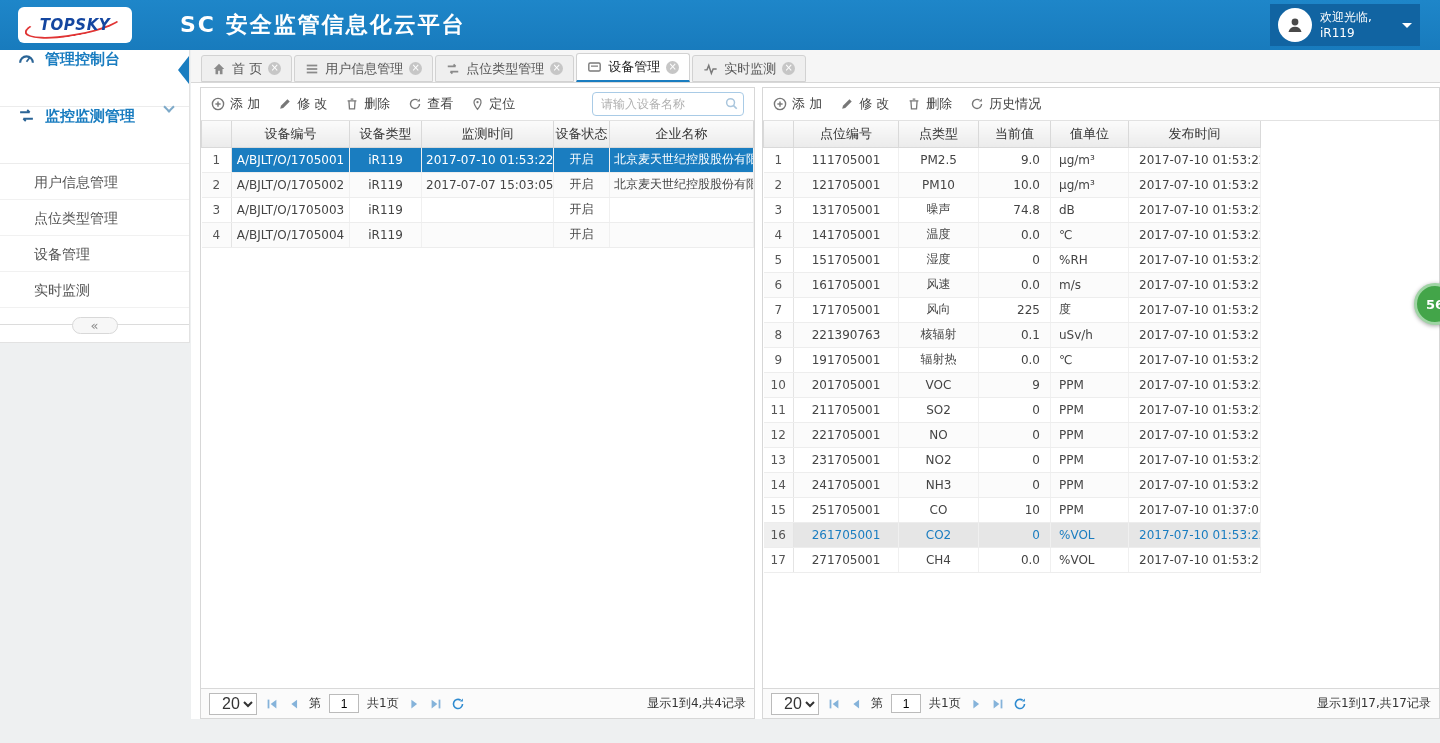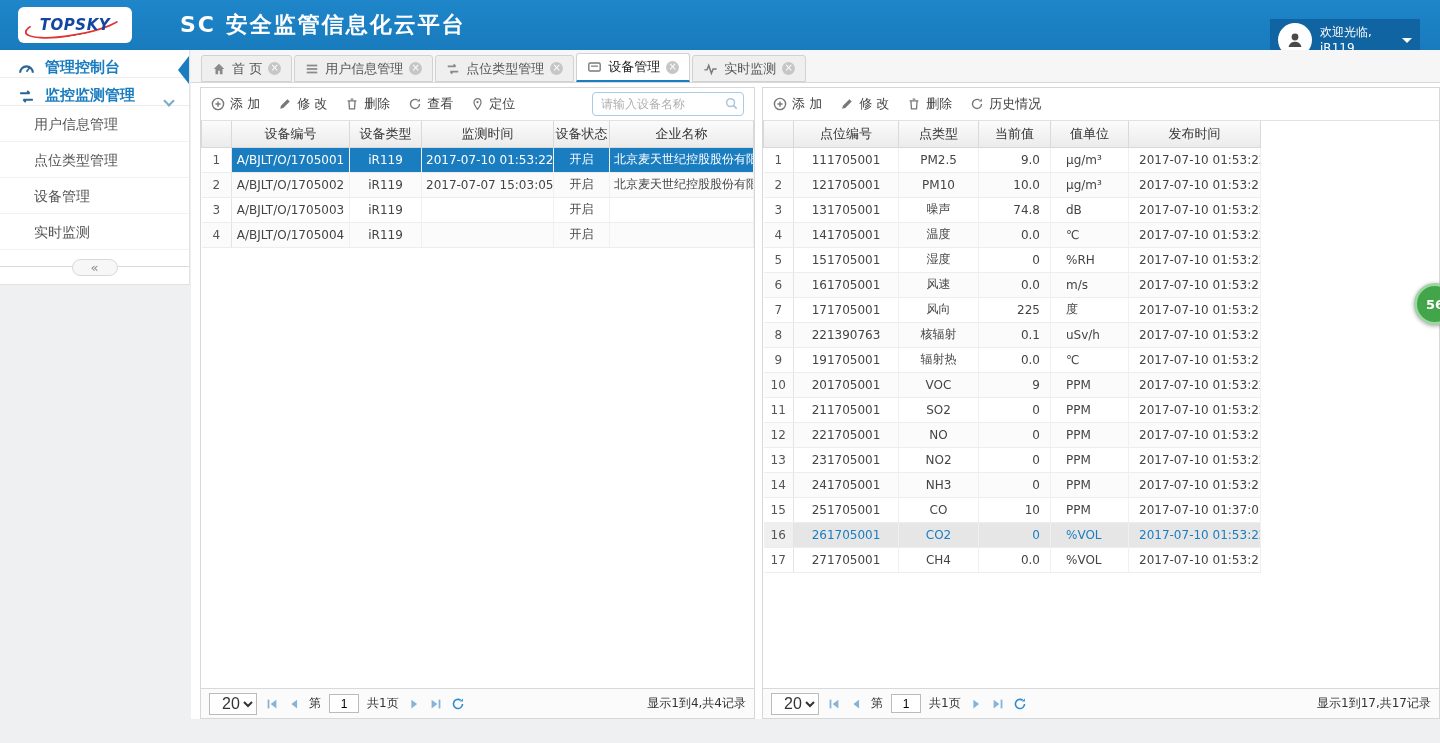--- a/index.html
+++ b/index.html
@@ -6,28 +6,28 @@
   html,body { width:1440px; height:743px; overflow:hidden; }
   body { font-family:"DejaVu Sans","Liberation Sans",sans-serif; background:#eef0f1; }
   .app { position:relative; width:1440px; height:743px; }
 
   
   .topbar { position:absolute; top:0; left:0; right:0; height:50px; background:linear-gradient(#1e86c9,#187bbd); display:flex; align-items:center; }
   .logo-box { width:114px; height:36px; background:#fff; border-radius:6px; margin-left:18px; position:relative; display:flex; align-items:center; justify-content:center; overflow:hidden; flex:none; }
   .logo-text { color:#1446a0; font-weight:bold; font-style:italic; font-size:15px; letter-spacing:.5px; z-index:2; }
   .logo-swoosh { position:absolute; left:6px; top:5px; width:100px; height:24px; border:2px solid #e03434; border-radius:50%; border-top-color:transparent; border-right-color:transparent; transform:rotate(-10deg); }
   .app-title { color:#fff; font-size:22px; font-weight:bold; letter-spacing:2px; margin-left:48px; }
-  .user-box { position:absolute; right:20px; top:19px; width:150px; height:42px; background:#1164a2; display:flex; align-items:center; padding:0 8px; }
+  .user-box { position:absolute; right:20px; top:4px; width:150px; height:42px; background:#1164a2; display:flex; align-items:center; padding:0 8px; }
   .avatar { width:34px; height:34px; border-radius:50%; background:#fff; display:flex; align-items:center; justify-content:center; flex:none; }
   .welcome { color:#fff; font-size:12px; line-height:1.35; margin-left:8px; white-space:nowrap; }
   .user-caret { width:0; height:0; border:5px solid transparent; border-top-color:#fff; margin-left:auto; margin-top:5px; }
 
   
   .sidebar { position:absolute; left:0; top:50px; width:190px; background:#fff; border-right:1px solid #e2e2e2; border-bottom:1px solid #e2e2e2; }
-  .side-item-main { height:28px; display:flex; align-items:flex-end; gap:10px; padding-left:18px; color:#1a7dc0; font-size:15px; font-weight:bold; border-bottom:1px solid #ececec; position:relative; cursor:pointer; }
+  .side-item-main { height:57px; display:flex; align-items:flex-start; gap:10px; padding-left:18px; color:#1a7dc0; font-size:15px; font-weight:bold; border-bottom:1px solid #ececec; position:relative; cursor:pointer; }
   .ribbon { position:absolute; right:0; top:6px; width:11px; height:28px; background:#1a7dc0; clip-path:polygon(100% 0,100% 100%,0 50%); }
   .chev { width:8px; height:8px; border-right:2px solid #7da9c9; border-bottom:2px solid #7da9c9; transform:rotate(45deg); margin-left:auto; margin-right:16px; margin-top:-4px; }
   .side-sub { height:36px; line-height:36px; padding-left:34px; color:#555; font-size:14px; border-bottom:1px solid #f1f1f1; cursor:pointer; }
   .collapse-row { height:34px; position:relative; display:flex; align-items:center; justify-content:center; }
   .collapse-row::before { content:""; position:absolute; left:0; right:0; top:16px; height:1px; background:#dcdcdc; }
   .collapse-btn { position:relative; z-index:2; background:#f7f7f7; border:1px solid #d8d8d8; border-radius:10px; color:#8a8a8a; font-size:13px; line-height:15px; width:46px; text-align:center; cursor:pointer; }
 
   
   .main { position:absolute; left:191px; top:50px; right:0; bottom:24px; background:#fff; display:flex; flex-direction:column; }
   .tabbar { height:33px; background:#f6f6f6; border-bottom:1px solid #d8d8d8; display:flex; align-items:flex-end; padding-left:10px; gap:2px; flex:none; }
@@ -49,21 +49,21 @@
 
   .table-area { flex:1; overflow:hidden; }
   table { border-collapse:collapse; table-layout:fixed; }
   .tbl-left { width:100%; }
   .tbl-right { width:497px; }
   th { height:26px; background:linear-gradient(#fbfbfb,#ebebeb); border:1px solid #d9d9d9; border-top:none; font-size:13px; font-weight:normal; color:#333; white-space:nowrap; overflow:hidden; }
   td { height:25px; border-bottom:1px solid #ededed; border-right:1px solid #f0f0f0; font-size:12px; color:#444; text-align:center; white-space:nowrap; overflow:hidden; padding:0 4px; }
   tbody tr:nth-child(even) td { background:#fbfbfb; }
   td.idx { color:#555; border-right:1px solid #e4e4e4; }
   td.num { text-align:right; padding-right:10px;padding-left:8px; }
-  td.unit { text-align:left; padding-left:15px; }
+  td.unit { text-align:left; padding-left:8px; }
   td.time { text-align:left; padding-left:10px; }
   tr.sel-blue td:not(.idx) { background:#1a7dc0 !important; color:#ffffff; }
   tr.sel-gray td:not(.idx) { background:#e6e6e6 !important; color:#1a7dc0; }
   tr.sel-gray td.idx { background:#efefef; }
 
   .pager { height:30px; border-top:1px solid #d9d9d9; background:#fbfbfb; display:flex; align-items:center; padding:0 8px; gap:8px; font-size:12px; color:#333; flex:none; }
   .pager select { height:22px; font-size:16px; border:1px solid #bbb; background:#fff; color:#333;padding-left:8px; }
   .pginput { width:30px; height:19px; border:1px solid #bbb; text-align:center; font-size:12px; }
   .pgbtn { display:flex; align-items:center; cursor:pointer; }
   .summary { margin-left:auto; color:#333; }

